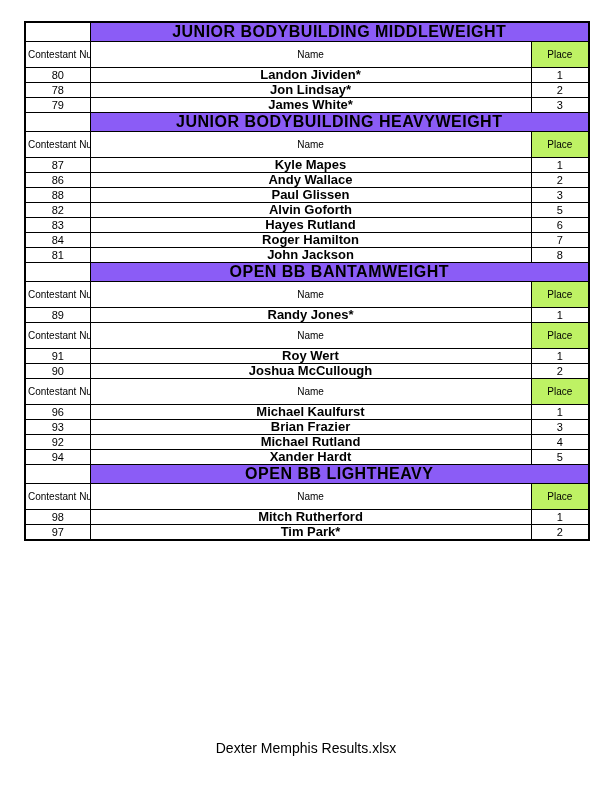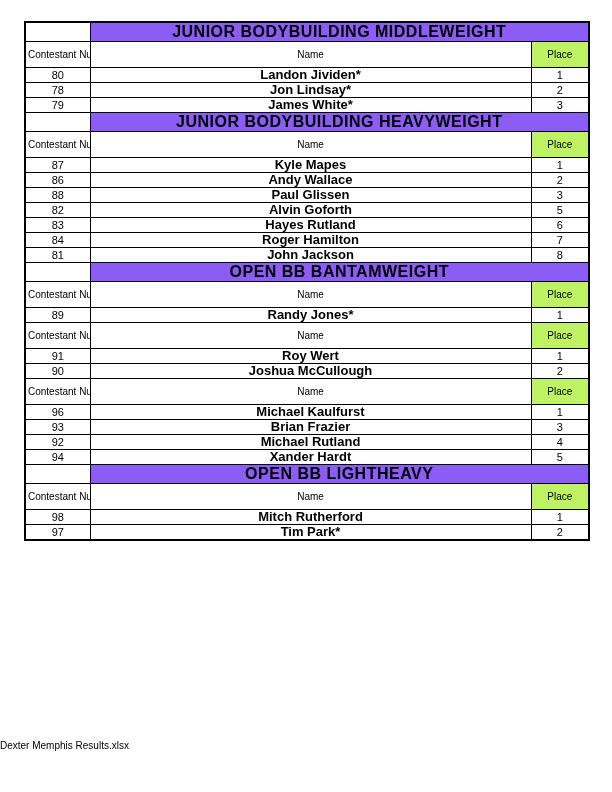--- a/index.html
+++ b/index.html
@@ -57,21 +57,22 @@
   }
   tr.data-row td.name-cell {
     font-weight: bold;
     font-size: 13px;
     margin-top: 26px;
   }
   .footer {
     position: absolute;
     left: 0; right: 0;
     top: 740px;
-    font-size: 10px;
+    text-align: center;
+    font-size: 14px;
     color: #000;
   }
 </style>
 </head>
 <body>
 
 <div class="page">
   <table class="results">
     <colgroup>
       <col style="width:65px">

